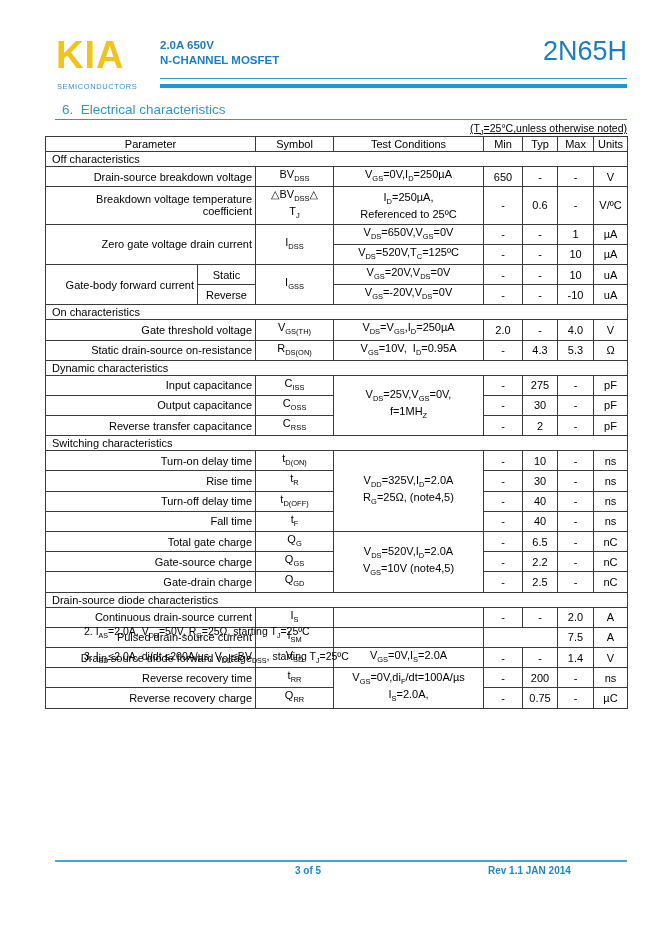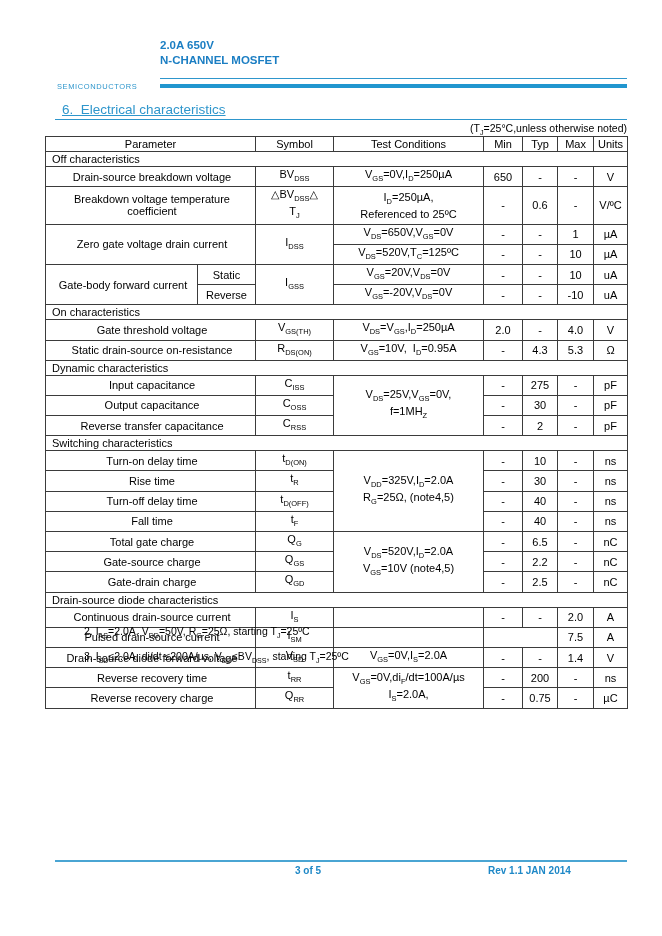--- a/index.html
+++ b/index.html
@@ -32,44 +32,44 @@
   }
   .part-number {
     position: absolute; right: 35px; top: 36px;
     font-size: 27px; color: #1B7EC3;
   }
   .rule-thin-header { position: absolute; left: 160px; top: 78px; width: 467px; height: 1px; background: #2E96CC; }
   .rule-thick-header { position: absolute; left: 160px; top: 84px; width: 467px; height: 4px; background: #2196CF; }
   
   .section-title {
     position: absolute; left: 62px; top: 102px;
-    font-size: 13.5px; color: #2E96CC; text-decoration: underline;
+    font-size: 13.5px; color: #2E96CC;
   }
   .section-underline { position: absolute; left: 55px; top: 119px; width: 572px; height: 1px; background: #2E96CC; }
   .cond-note {
     position: absolute; right: 35px; top: 122px;
-    font-size: 10.5px; color: #000;
+    font-size: 10.5px; color: #000; text-decoration: underline;
   }
   
   .ec-table {
     position: absolute; left: 45px; top: 136px;
     width: 582px; table-layout: fixed;
     border-collapse: collapse;
     font-size: 11px; color: #000; padding-left: 8px;
   }
   .ec-table td {
     border: 1px solid #3b3b3b;
     padding: 1px 3px;
     height: 15px;
     line-height: 12px;
     text-align: center;
     vertical-align: middle;
     overflow: hidden;
   }
-  .ec-table td.param { text-align: center; padding-left: 6px; }
+  .ec-table td.param { text-align: right; padding-left: 6px; }
   .ec-table td.section-row { text-align: left; padding-left: 6px; }
   .ec-table thead td { text-align: center; }
   .ec-table sub { font-size: 0.68em; }
   
   .notes {
     position: absolute; left: 62px; top: 622px;
     font-size: 10.5px; line-height: 19.5px; color: #000;
   }
   .note-line.indent { margin-left: 22px; }
   .notes sub { font-size: 0.68em; }
@@ -77,25 +77,27 @@
   
   .footer-rule { position: absolute; left: 55px; top: 860px; width: 572px; height: 2px; background: #4AA5D3; }
   .footer-page { position: absolute; left: 295px; top: 865px; font-size: 10px; font-weight: bold; color: #1E88C7; text-align: right; }
   .footer-rev  { position: absolute; left: 488px; top: 865px; font-size: 10px; font-weight: bold; color: #1E88C7; }
 </style>
 </head>
 <body>
 
 <div class="page">
 
+  <div class="logo">KIA</div>
   <div class="logo-sub">SEMICONDUCTORS</div>
   <div class="product-block">
     <div>2.0A 650V</div>
     <div>N-CHANNEL MOSFET</div>
   </div>
+  <div class="part-number">2N65H</div>
   <div class="rule-thin-header"></div>
   <div class="rule-thick-header"></div>
 
   <div class="section-title">6.&nbsp; Electrical characteristics</div>
   <div class="section-underline"></div>
   <div class="cond-note">(T<sub>J</sub>=25°C,unless otherwise noted)</div>
 
   <table class="ec-table">
     <colgroup>
       <col style="width:152px">

